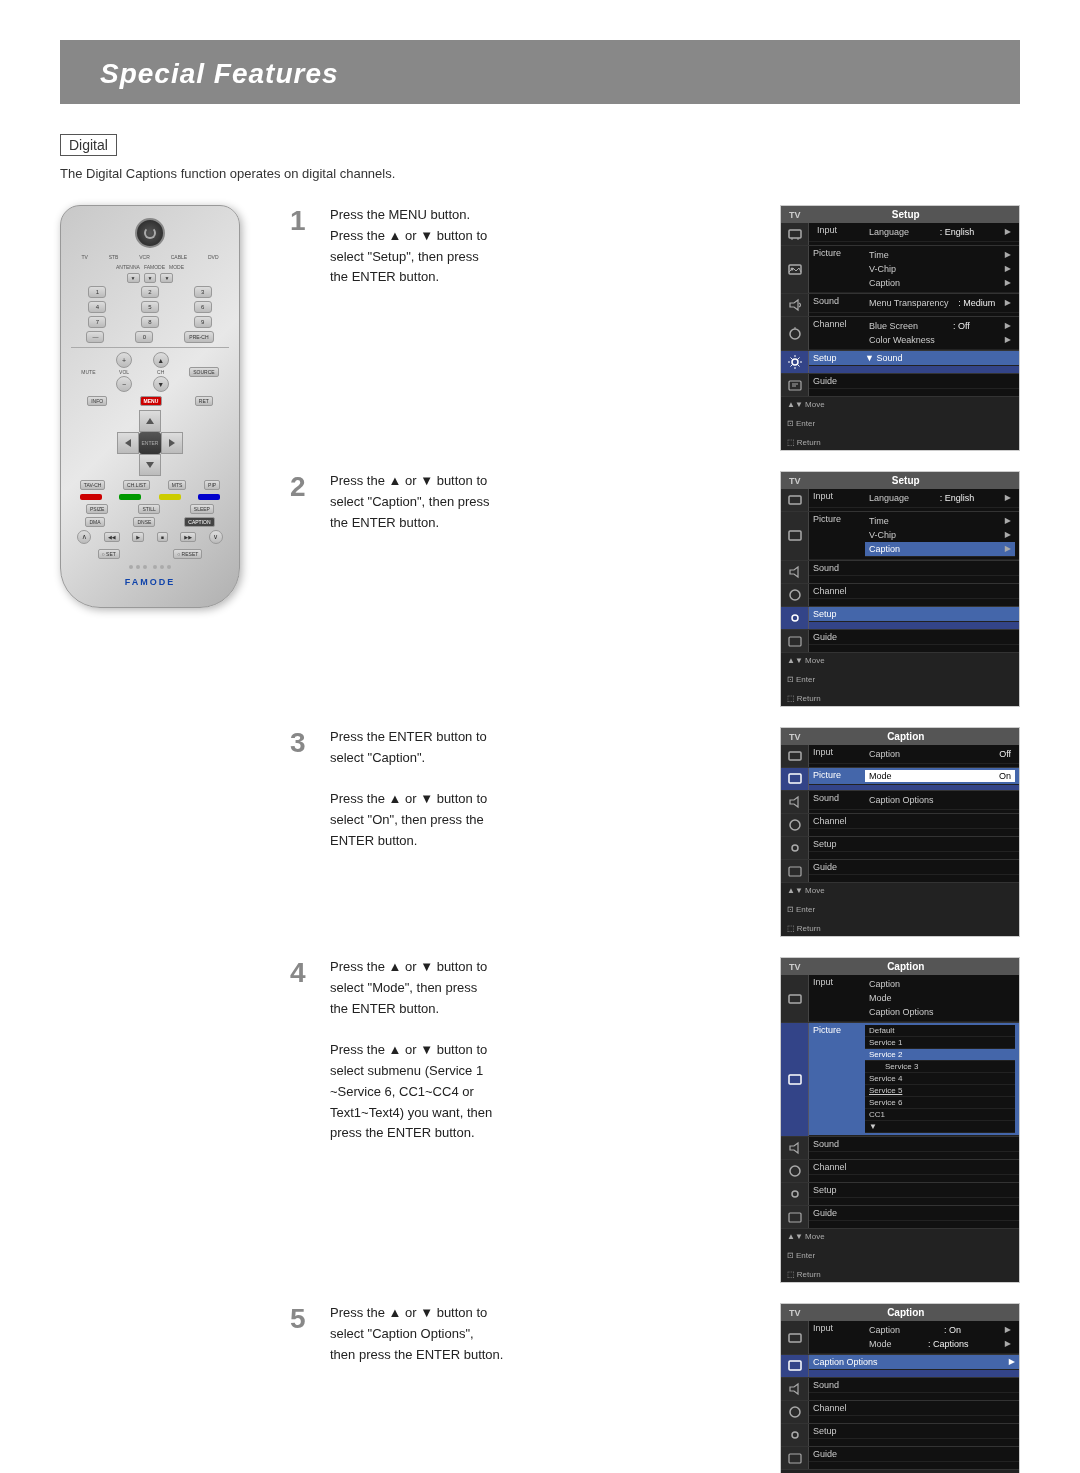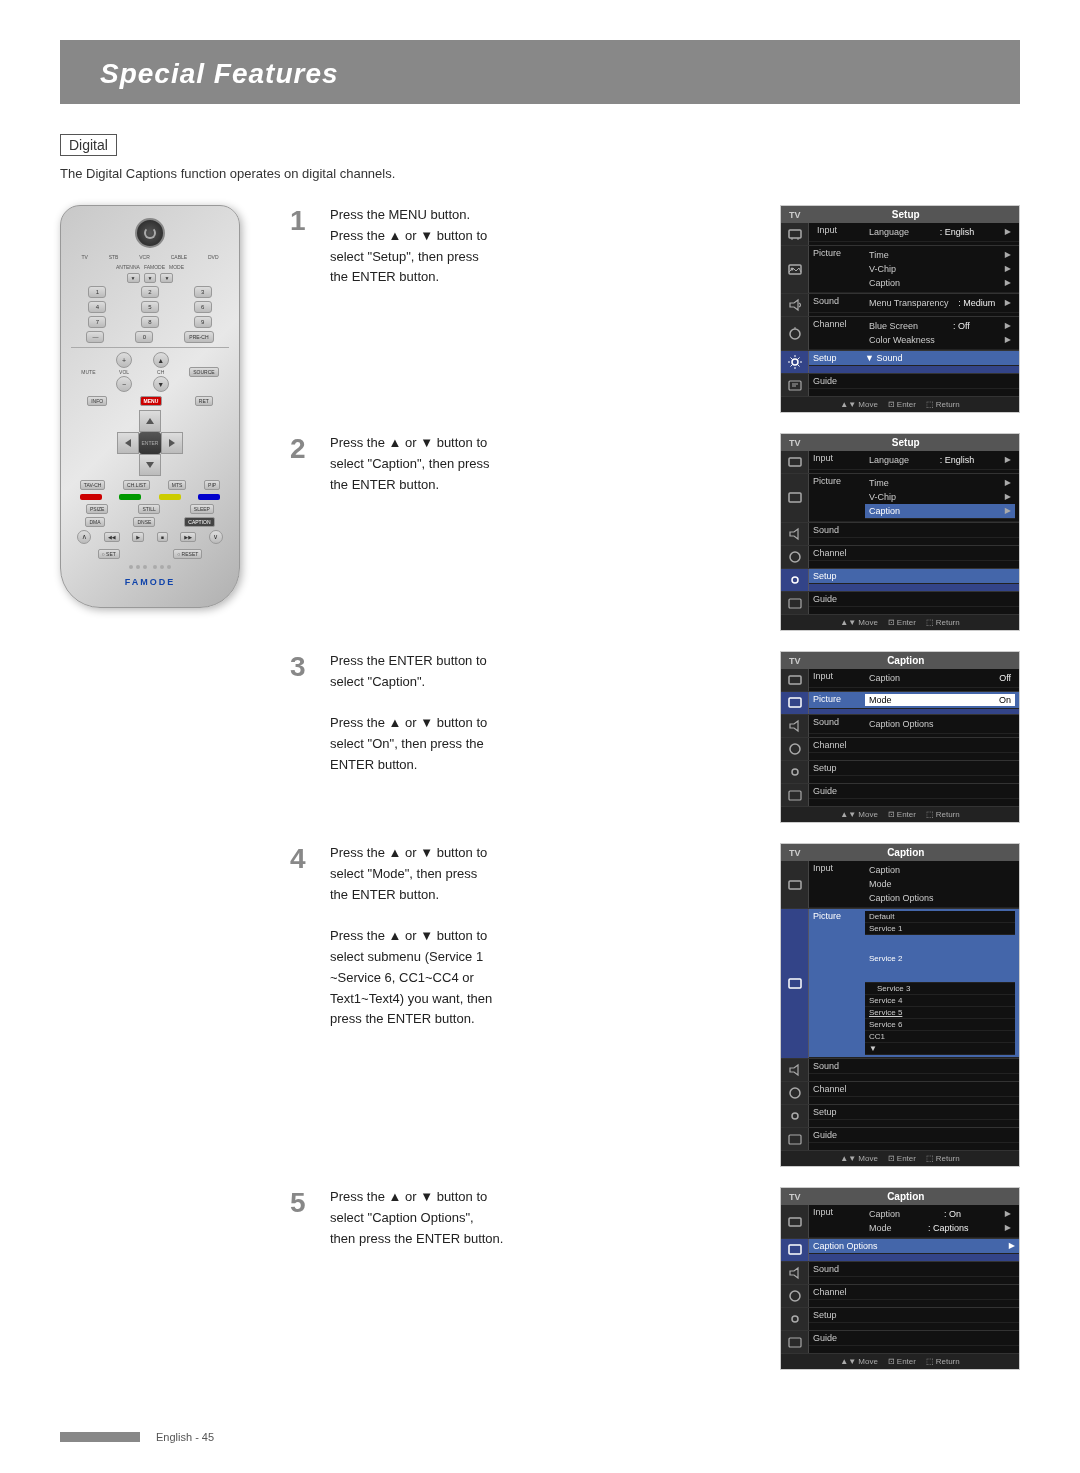--- a/index.html
+++ b/index.html
@@ -283,20 +283,21 @@
     }
 
     .menu-footer {
       background: #222;
       display: flex;
       justify-content: center;
       gap: 10px;
       padding: 3px 6px;
       font-size: 8px;
       color: #aaa;
+      flex-direction: column;
     }
     .menu-footer span { display: flex; align-items: center; gap: 2px; }
 
     
     .note-box {
       margin-top: 20px;
       margin-left: 0;
     }
     .note-title {
       font-weight: bold;
@@ -948,22 +949,22 @@
                   <rect x="2" y="3" width="12" height="9" rx="1" stroke="#fff" stroke-width="1.5"></rect>
                 </svg>
               </div>
             <div style="flex:1;">
               <div class="menu-sub-row highlighted" style="justify-content:flex-start;">
                 <span style="min-width:52px; color:#fff; font-size:9px;">Picture</span>
                 <div style="flex:1; background:#111;">
                   <div class="caption-options-list" style="font-size:8px; padding:0;">
                     <div style="padding:1px 4px;">Default</div>
                     <div style="padding:1px 4px;">Service 1</div>
-                    <div style="padding:19px 4px; background:#4466aa; color:#fff;">Service 2</div>
-                    <div style="padding:1px 12px;">Service 3</div>
+                    <div style="padding:1px 4px; background:#4466aa; color:#fff;">Service 2</div>
+                    <div style="padding:1px 20px;">Service 3</div>
                     <div style="padding:1px 4px;">Service 4</div>
                     <div style="padding:1px 4px;text-decoration:underline;">Service 5</div>
                     <div style="padding:1px 4px;">Service 6</div>
                     <div style="padding:1px 4px;">CC1</div>
                     <div style="padding:1px 4px;">▼</div>
                   </div>
                 </div>
               </div>
             </div>
           </div>

